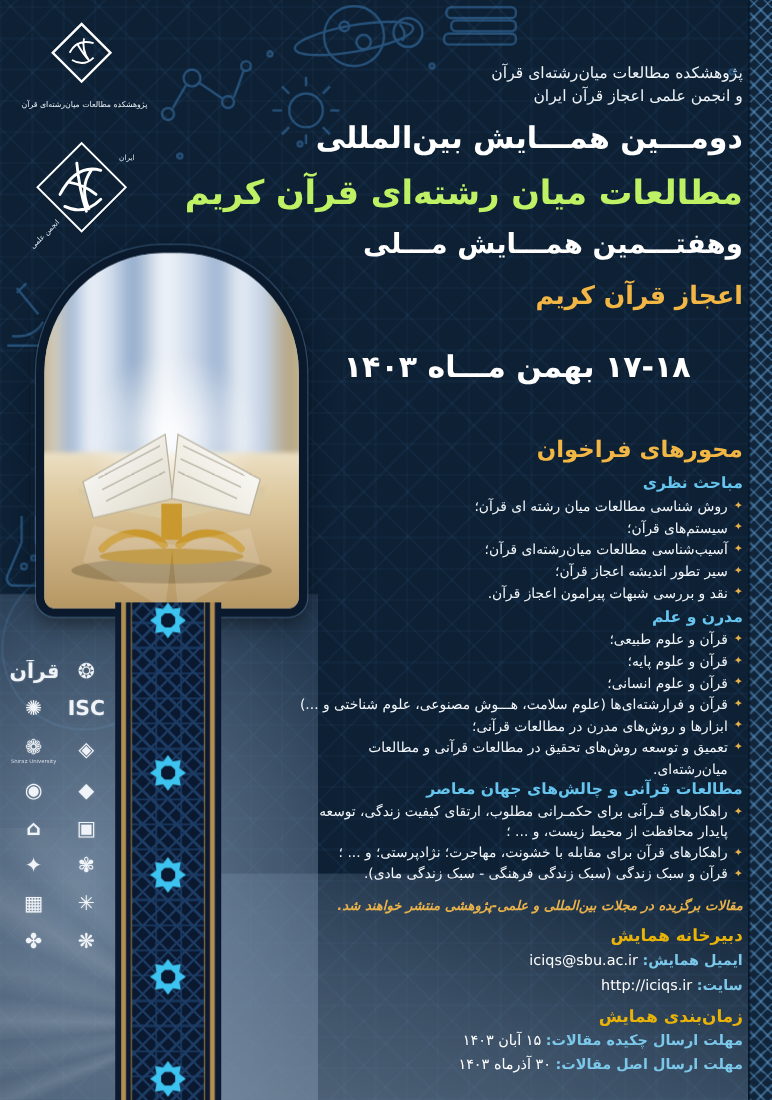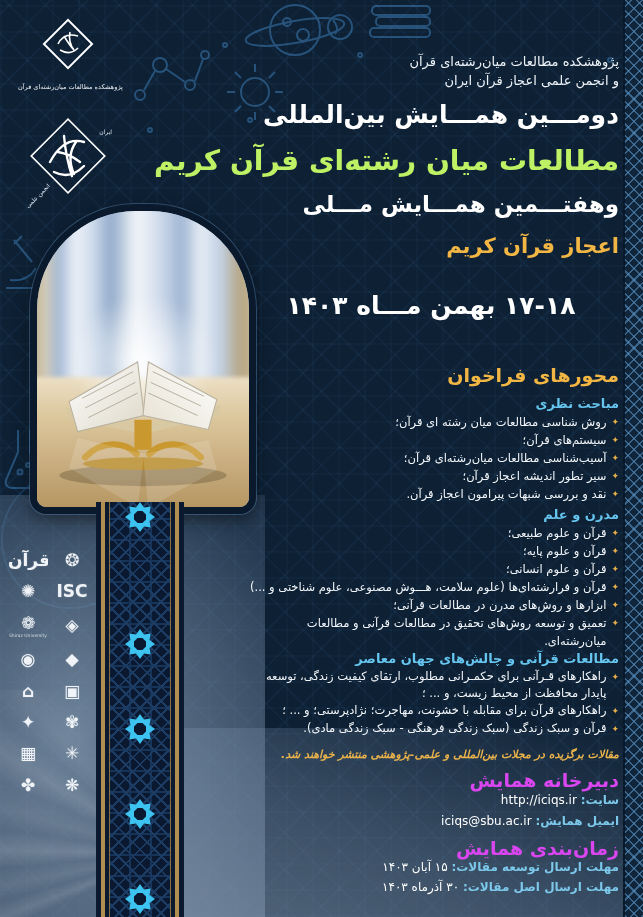--- a/index.html
+++ b/index.html
@@ -89,21 +89,21 @@
   .t4{margin-top:10px;font-size:21px;line-height:30px;font-weight:bold;color:#f2b644;text-align:right;}
   .date-line{margin-top:28px;font-size:25px;line-height:34px;font-weight:bold;color:#ffffff;text-align:center;}
   .topics-h{margin-top:39px;font-size:19px;line-height:26px;font-weight:bold;color:#f2b644;}
   .sec-t{font-size:13px;line-height:17px;font-weight:bold;color:#66c5ee;}
   .s1t{margin-top:7px;} .s2t{margin-top:3px;} .s3t{margin-top:0;}
   ul.blist{list-style:none;margin:1px 0 0 0;padding:0;}
   ul.blist li{display:flex;align-items:flex-start;font-size:11.5px;line-height:18px;color:#f3f7fb;}
   ul.blist.tight li{line-height:17px;}
   .bdot{color:#e8b04a;font-size:9px;line-height:18px;margin-left:5px;flex:0 0 auto;}
   .note{margin-top:9px;font-size:11px;line-height:16px;font-weight:bold;color:#e9b24a;font-style:italic;}
-  .blk-h{margin-top:9px;font-size:19px;line-height:17px;font-weight:bold;color:#d946ef;}
+  .blk-h{margin-top:9px;font-size:14px;line-height:17px;font-weight:bold;color:#eab308;}
   .info-row{margin-top:2px;font-size:12px;line-height:19px;}
   .lbl-blue{color:#7cc8ea;font-weight:bold;}
   .val{color:#ffffff;}
   .sched-row{margin-top:1px;font-size:12px;line-height:19px;}
 </style>
 </head>
 <body>
 
 <div class="poster">
   <div class="bg-pattern"></div>
@@ -396,33 +396,33 @@
         <li>
           <span class="bdot">✦</span>
           <span>قرآن و سبک زندگی (سبک زندگی فرهنگی - سبک زندگی مادی).</span>
         </li>
       </ul>
 
     <div class="note">مقالات برگزیده در مجلات بین‌المللی و علمی-پژوهشی منتشر خواهند شد.</div>
 
     <div class="blk-h">دبیرخانه همایش</div>
     <div class="info-row">
+      <span class="lbl-blue">ایمیل همایش:</span>
+      <span class="val" dir="ltr">iciqs@sbu.ac.ir</span>
+    </div>
+    <div class="info-row">
       <span class="lbl-blue">سایت:</span>
       <span class="val" dir="ltr">http://iciqs.ir</span>
     </div>
-    <div class="info-row">
-      <span class="lbl-blue">ایمیل همایش:</span>
-      <span class="val" dir="ltr">iciqs@sbu.ac.ir</span>
-    </div>
 
     <div class="blk-h">زمان‌بندی همایش</div>
     <div>
 
         <div class="sched-row">
-          <span class="lbl-blue">مهلت ارسال توسعه مقالات:</span>
+          <span class="lbl-blue">مهلت ارسال چکیده مقالات:</span>
           <span class="val">۱۵ آبان ۱۴۰۳</span>
         </div>
 
         <div class="sched-row">
           <span class="lbl-blue">مهلت ارسال اصل مقالات:</span>
           <span class="val">۳۰ آذرماه ۱۴۰۳</span>
         </div>
       </div>
 
   </div>

